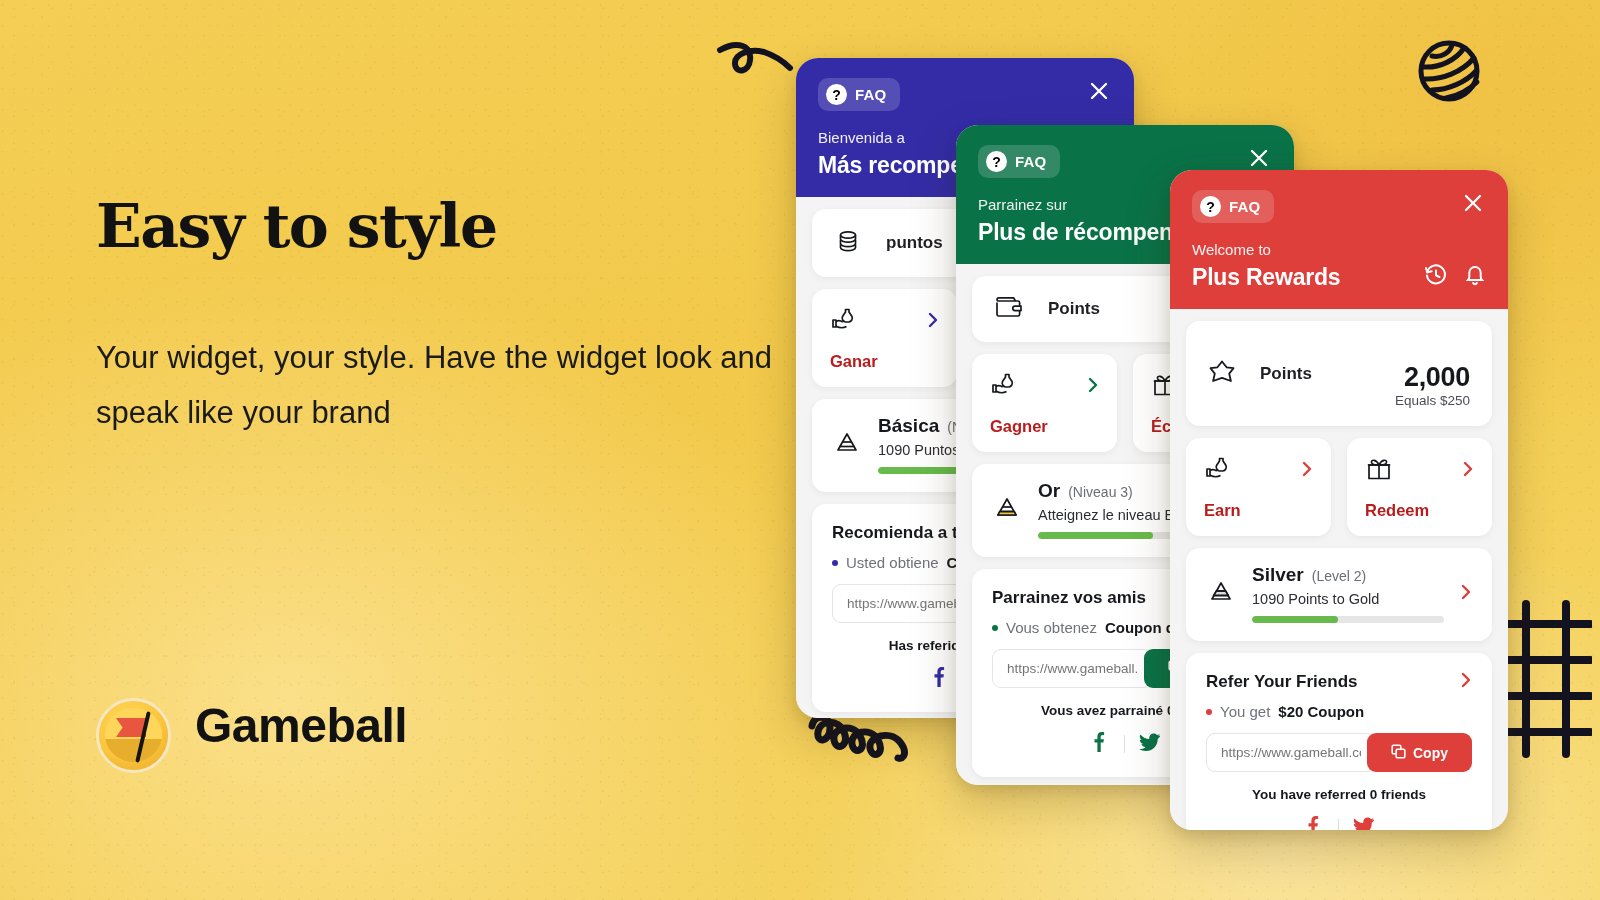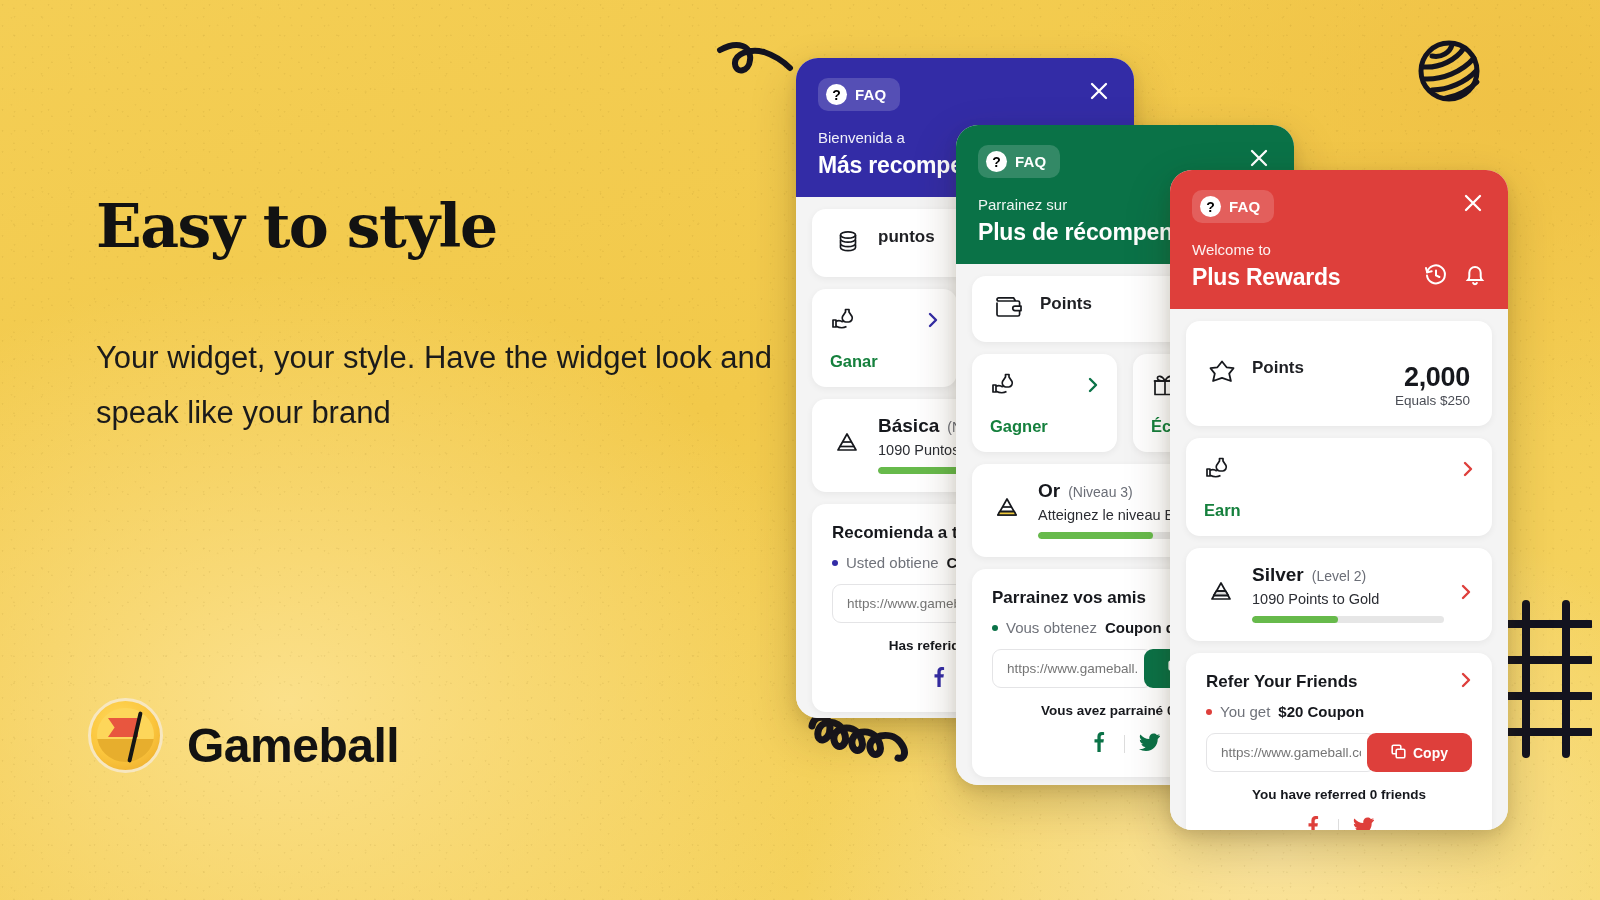--- a/index.html
+++ b/index.html
@@ -47,21 +47,21 @@
   .subhead {
     position: absolute; top: 330px; left: 0;
     width: 680px;
     font-size: 31px;
     line-height: 1.78;
     color: #1b1b1b;
     font-weight: 400;
   }
 
   
-  .logo-wrap { position: absolute; left: 88px; top: 698px; display: flex; align-items: flex-end; gap: 24px; }
+  .logo-wrap { position: absolute; left: 96px; top: 698px; display: flex; align-items: flex-start; gap: 24px; }
   .logo-mark { position: relative; width: 75px; height: 75px; }
   .logo-ring {
     position: absolute; inset: 0; border-radius: 50%;
     border: 3px solid #F7E7C0;
     background: radial-gradient(circle at 40% 32%, #FFD95C 0%, #FBC53C 55%, #E8A62A 100%);
   }
   .logo-disc {
     position: absolute; left: 9px; top: 10px; width: 57px; height: 54px;
     border-radius: 50%;
     background: linear-gradient(#FDD65A 0 58%, #E7AE2D 58% 100%);
@@ -115,30 +115,30 @@
   .w-title { color: #fff; font-size: 23px; font-weight: 700; letter-spacing: -.2px; white-space: nowrap; }
   .w-headicons { display: flex; gap: 16px; align-items: center; flex-shrink: 0; margin-left: 14px; }
 
   .w-body { padding: 0 16px 16px; background: #F4F4F4; }
   .card {
     background: #fff; border-radius: 14px;
     box-shadow: 0 2px 7px rgba(0,0,0,.055);
     margin-top: 12px;
   }
   .card-points { display: flex; align-items: center; justify-content: space-between; padding: 18px 22px; }
-  .pts-left { display: flex; align-items: flex-start; gap: 16px; }
+  .pts-left { display: flex; align-items: center; gap: 24px; }
   .pts-label { font-size: 17px; font-weight: 600; color: #1f2024; }
   .pts-right { text-align: right; margin-top: 24px; }
   .pts-value { font-size: 27px; font-weight: 700; color: #16181d; letter-spacing: -.3px; line-height: 1.05; }
   .pts-equals { font-size: 13.5px; color: #4a4d55; margin-top: 2px; }
 
   .duo { display: flex; gap: 16px; }
   .duo .card { flex: 1; padding: 17px 18px 16px; margin-top: 12px; position: relative; }
   .duo-icon-row { display: flex; align-items: center; justify-content: space-between; }
-  .duo-label { font-size: 16.5px; font-weight: 700; color: #15803d; margin-top: 14px; }
+  .duo-label { font-size: 16.5px; font-weight: 700; color: #b91c1c; margin-top: 14px; }
 
   .card-tier { display: flex; align-items: center; padding: 16px 20px 18px; gap: 16px; }
   .tier-main { flex: 1; }
   .tier-row1 { display: flex; align-items: baseline; gap: 8px; }
   .tier-name { font-size: 19px; font-weight: 700; color: #16181d; }
   .tier-level { font-size: 14px; color: #6b6e77; }
   .tier-sub { font-size: 14.5px; color: #2b2d33; margin-top: 5px; white-space: nowrap; }
   .tier-bar { margin-top: 9px; height: 7px; border-radius: 4px; background: #E6E6E6; overflow: hidden; }
   .tier-fill { height: 100%; border-radius: 4px; background: #67BA4B; }
 
@@ -536,20 +536,35 @@
                 <path d="M3 14 L6 14 L6 21 L3 21 Z"></path>
                 <path d="M6 15.2 C9 14.2 11 14.6 12.8 16.2"></path>
                 <path d="M6 20.2 C9.5 22 13.5 22.2 16.5 20.5"></path>
               </svg></span>
           <span><svg width="12" height="18" viewBox="0 0 12 18" fill="none" stroke="#DE3F3B" stroke-width="2.4" stroke-linecap="round" stroke-linejoin="round">
                 <path d="M3 3 L9 9 L3 15"></path>
               </svg></span>
         </div>
         <div class="duo-label">Earn</div>
       </div>
+      <div class="card">
+        <div class="duo-icon-row">
+          <span><svg width="28" height="28" viewBox="0 0 28 28" fill="none" stroke="#16181d" stroke-width="1.7" stroke-linejoin="round">
+                <rect x="4" y="10" width="20" height="13.5"></rect>
+                <path d="M2.8 10 H25.2"></path>
+                <path d="M14 10 V23.5"></path>
+                <path d="M14 10 C11.5 4.5 6 4 6.5 7.5 C6.9 10 11 10 14 10 Z"></path>
+                <path d="M14 10 C16.5 4.5 22 4 21.5 7.5 C21.1 10 17 10 14 10 Z"></path>
+              </svg></span>
+          <span><svg width="12" height="18" viewBox="0 0 12 18" fill="none" stroke="#DE3F3B" stroke-width="2.4" stroke-linecap="round" stroke-linejoin="round">
+                <path d="M3 3 L9 9 L3 15"></path>
+              </svg></span>
+        </div>
+        <div class="duo-label">Redeem</div>
+      </div>
     </div>
 
     <div class="card card-tier">
       <span><svg width="30" height="28" viewBox="0 0 30 28" fill="none" stroke="#16181d" stroke-width="1.7" stroke-linejoin="round">
             <path d="M15 5 L24 21 L6 21 Z" fill="#fff"></path>
             <path d="M10.4 13 L7.7 17.5 L22.3 17.5 L19.6 13 Z" fill="#DCDCDC"></path>
             <path d="M10.4 13 H19.6"></path>
             <path d="M7.7 17.5 H22.3"></path>
           </svg></span>
       <div class="tier-main">

